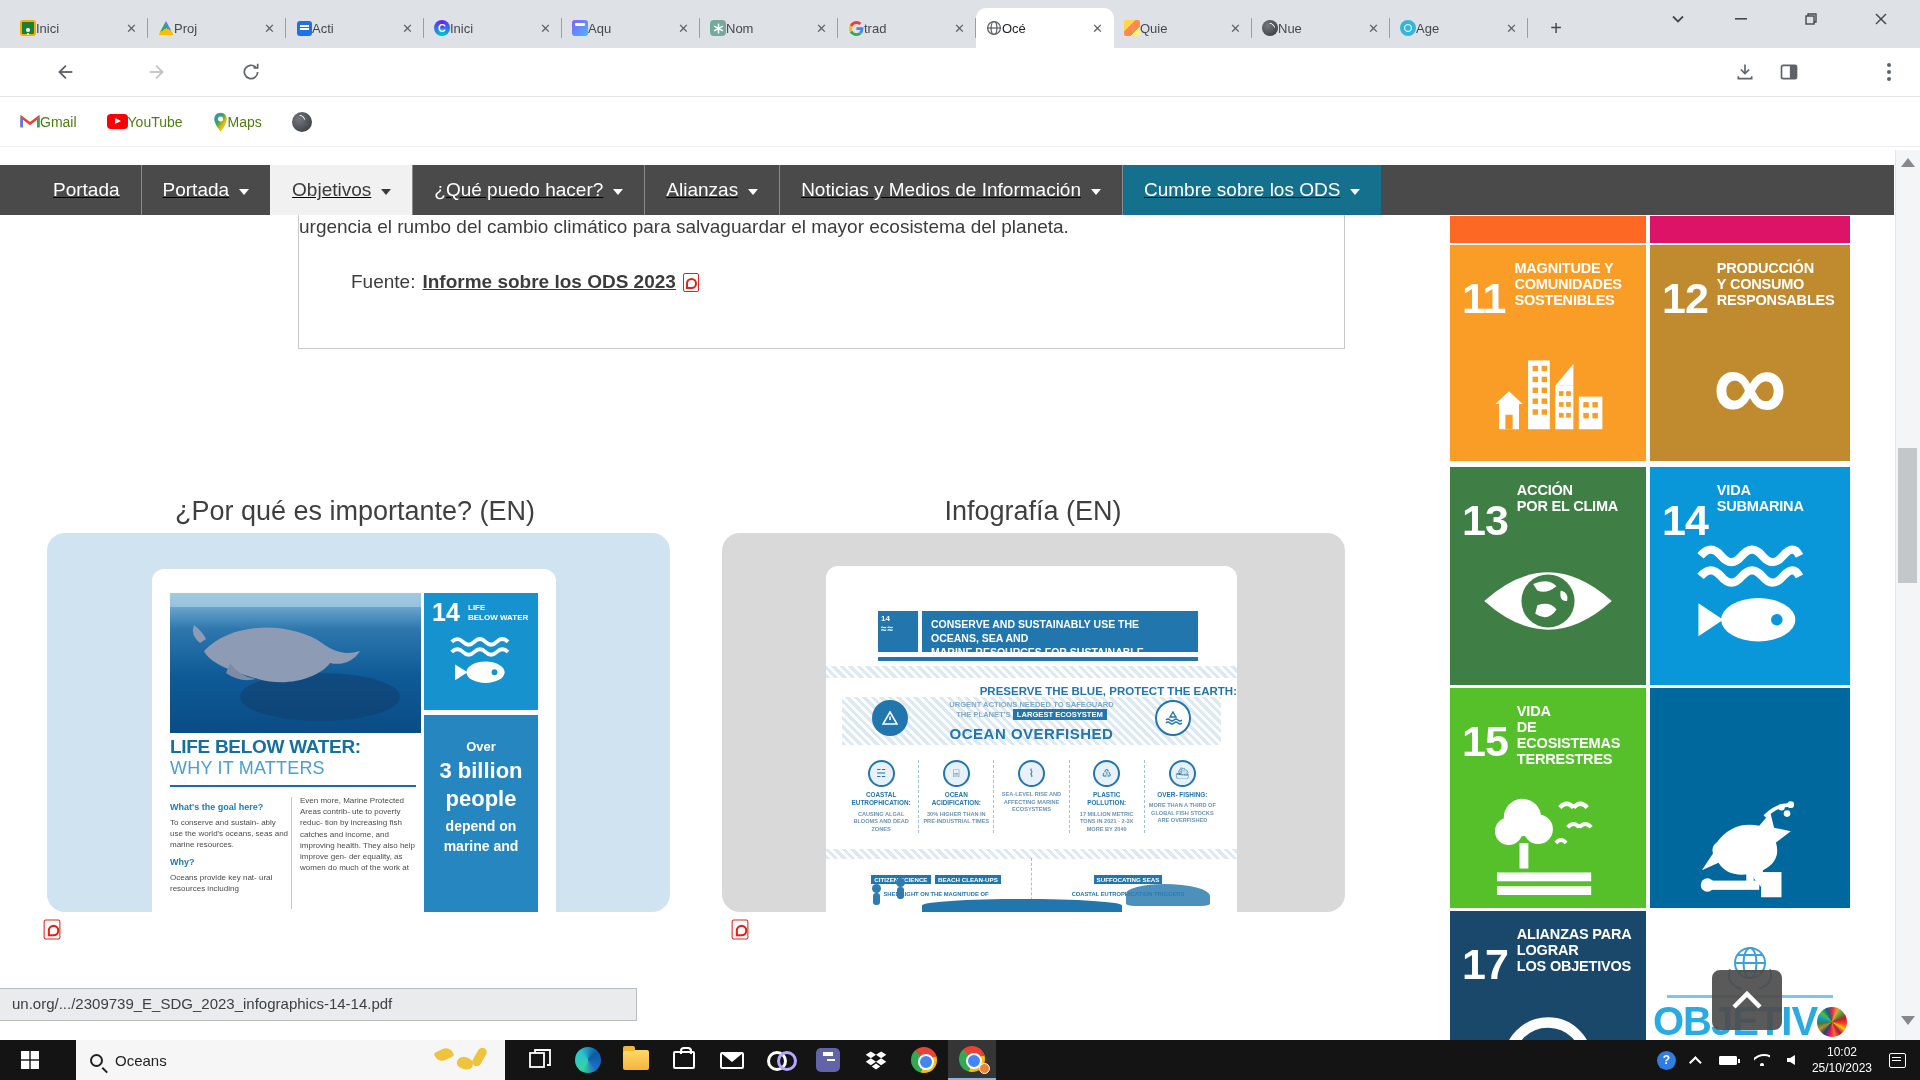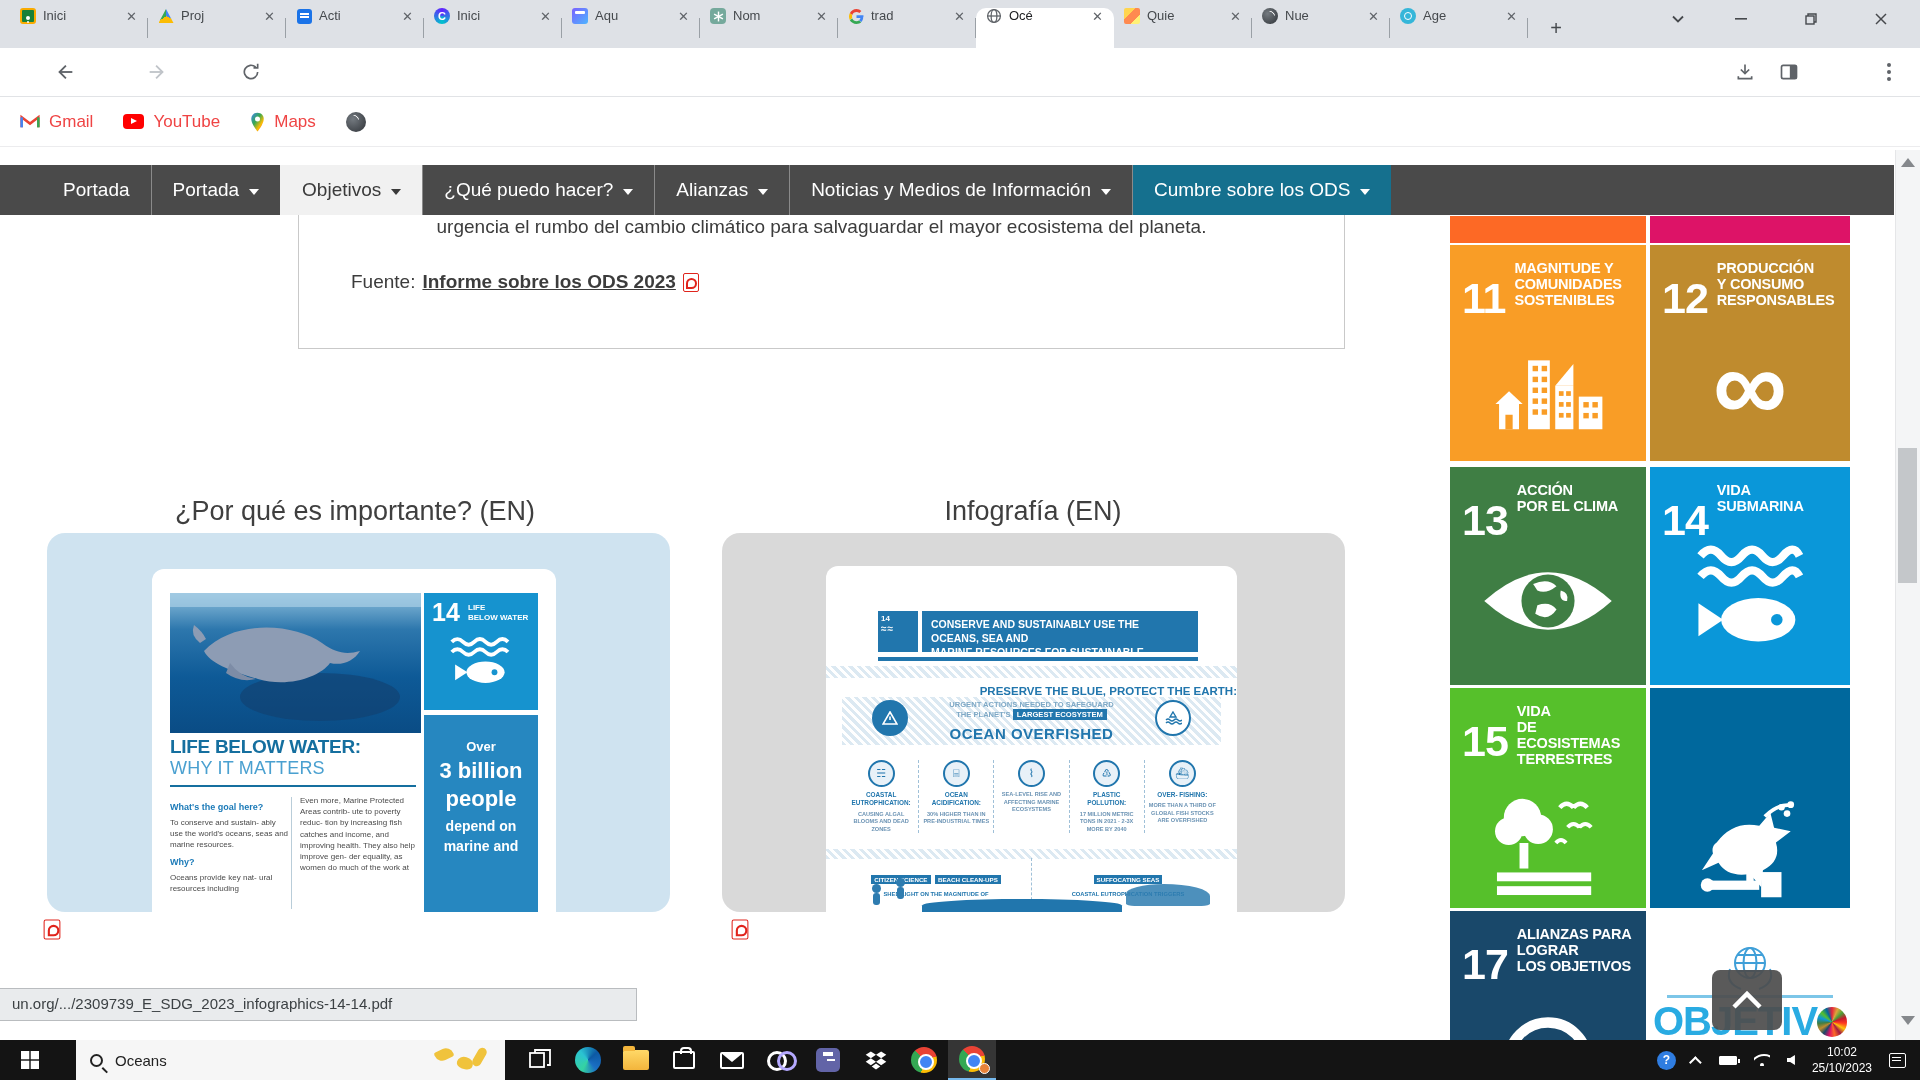--- a/index.html
+++ b/index.html
@@ -2,21 +2,21 @@
 <html><head>
 <meta charset="utf-8">
 <style>
   html,body{margin:0;padding:0;background:#000;}
   *{box-sizing:border-box;font-family:"Liberation Sans",sans-serif;}
   .screen{position:relative;width:1920px;height:1080px;overflow:hidden;background:#fff;}
 
   
   .tabstrip{position:absolute;left:0;top:0;width:1920px;height:48px;background:#dee1e6;}
   .tabs{position:absolute;left:10px;top:8px;display:flex;height:40px;}
-  .tab{position:relative;width:138px;height:40px;display:flex;gap:7px;
+  .tab{position:relative;width:138px;height:40px;display:flex;align-items:center;
        padding:0 8px 0 10px;border-radius:10px 10px 0 0;color:#45494d;}
   .tab .tlabel{flex:1;font-size:13px;white-space:nowrap;overflow:hidden;}
   .tab.active{background:#fff;color:#202124;}
   .tab:not(.active)::after{content:"";position:absolute;right:0;top:10px;width:1px;height:20px;background:#9aa0a6;}
   .tclose{width:17px;height:17px;border-radius:50%;display:flex;align-items:center;justify-content:center;
           font-size:13px;color:#5f6368;flex:none;}
   .ticon{width:16px;height:16px;flex:none;display:flex;align-items:center;justify-content:center;}
   .ic-classroom{background:#188038;border:2px solid #f9ab00;border-radius:3px;width:16px;height:16px;position:relative;}
   .ic-classroom::after{content:"";position:absolute;left:4px;top:6px;width:4px;height:4px;background:#fff;border-radius:50%;box-shadow:0 4px 0 -1px #fff;}
   .ic-drive{width:15px;height:14px;background:conic-gradient(#4285F4 0 33%,#FBBC04 33% 66%,#34A853 66%);clip-path:polygon(50% 0,100% 100%,0 100%);}
@@ -44,35 +44,35 @@
   .omnibox{position:absolute;left:333px;top:55px;width:1370px;height:36px;border-radius:18px;background:#f1f3f4;
      display:flex;align-items:center;padding:0 14px 0 22px;}
   .omni-url{flex:1;font-size:16px;color:#202124;margin-left:14px;white-space:nowrap;overflow:hidden;}
   .omni-ic{width:26px;height:26px;display:flex;align-items:center;justify-content:center;margin-left:22px;flex:none;}
   .avatar{position:absolute;left:1821px;top:55px;width:36px;height:36px;border-radius:50%;background:#5e35b1;
      color:#fff;font-size:17px;display:flex;align-items:center;justify-content:center;}
 
   
   .bookmarks{position:absolute;left:0;top:97px;width:1920px;height:50px;background:#fff;border-bottom:1px solid #ececee;
      display:flex;align-items:center;gap:30px;padding-left:20px;}
-  .bm{display:flex;align-items:center;gap:9px;font-size:17px;color:#ef4444;}
+  .bm{display:flex;align-items:center;font-size:14px;color:#4d7c0f;}
   .ic-yt{width:21px;height:15px;background:#f00;border-radius:4px;position:relative;}
   .ic-yt::after{content:"";position:absolute;left:8px;top:4px;border-left:6px solid #fff;border-top:3.5px solid transparent;border-bottom:3.5px solid transparent;}
 
   
-  .sitenav{position:absolute;left:0;top:165px;width:1894px;height:50px;background:#4a4a4a;display:flex;padding-left:42px;}
+  .sitenav{position:absolute;left:0;top:165px;width:1894px;height:50px;background:#4a4a4a;display:flex;padding-left:32px;text-decoration:underline;}
   .nav-item{display:flex;align-items:center;gap:10px;padding:0 21px;font-size:19px;color:#fff;border-left:1px solid #8a8a8a;}
   .nav-item:first-child{border-left:none;}
   .nav-item.active{background:#f1f1f1;color:#3a3a3a;border-left-color:transparent;}
   .nav-item.highlight{background:#15708e;}
   .chev{width:0;height:0;border-left:5.5px solid transparent;border-right:5.5px solid transparent;border-top:6.5px solid currentColor;margin-top:3px;}
 
   
   .quotebox{position:absolute;left:298px;top:215px;width:1047px;height:134px;border:1px solid #c9c9c9;border-top:none;background:#fff;}
-  .quote-line{margin-top:1px;text-align:center;font-size:19px;color:#3c3c3c;}
+  .quote-line{margin-top:1px;font-size:19px;color:#3c3c3c;}
   .fuente{position:absolute;left:52px;top:56px;font-size:19px;color:#3c3c3c;display:flex;align-items:center;gap:7px;}
   .fuente a{font-weight:bold;color:#3c3c3c;text-decoration:underline;}
   .pdfico{display:inline-block;width:16px;height:19px;background:#fff;border:1.6px solid #e0241c;border-radius:2px;position:relative;}
   .pdfico::after{content:"";position:absolute;left:2.5px;top:4px;width:7px;height:7px;border:2px solid #e0241c;border-radius:50% 50% 50% 0;}
 
   .sec-title{position:absolute;top:496px;font-size:27px;color:#3f3f3f;text-align:center;}
 
   
   .card{position:absolute;top:533px;width:623px;height:379px;border-radius:18px;overflow:hidden;}
   .card-left{left:47px;background:#cfe3f0;}

